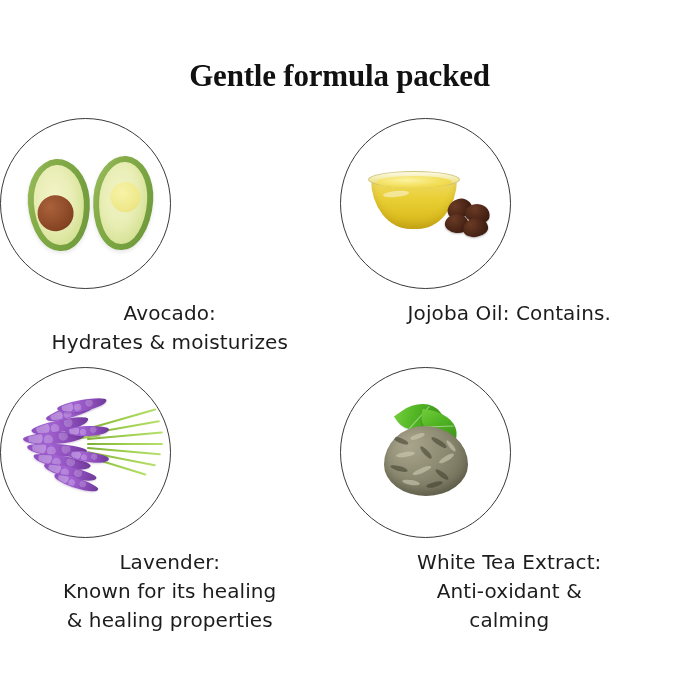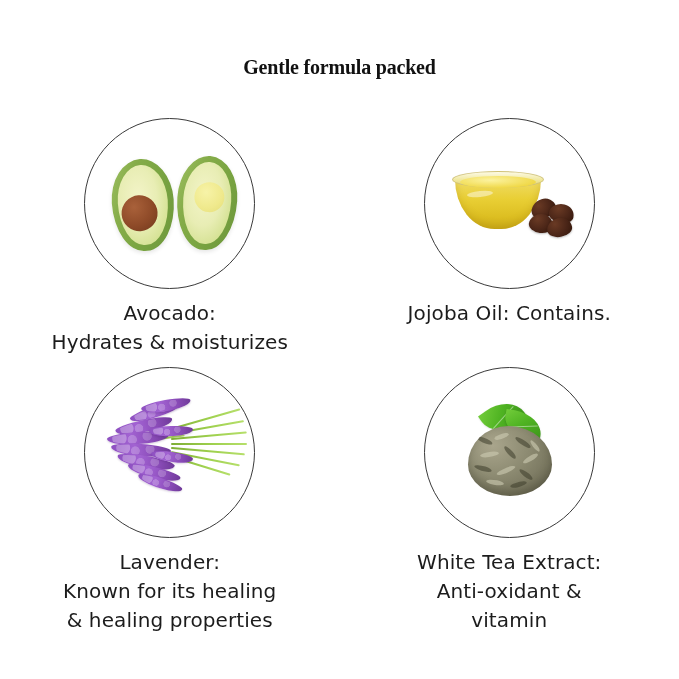--- a/index.html
+++ b/index.html
@@ -23,42 +23,41 @@
 
   
   .title {
     position: absolute;
     top: 36px;
     left: 0;
     width: 679px;
     text-align: center;
     font-family: "Liberation Serif", "DejaVu Serif", serif;
     font-weight: 700;
-    font-size: 20px;
+    font-size: 31px;
     line-height: 37px;
     letter-spacing: -0.2px;
     color: #111111;
   }
   .title .line { display: block; }
 
   
   .grid {
     position: absolute;
     top: 118px;
     left: 0;
     width: 679px;
     display: grid;
     grid-template-columns: 339.5px 339.5px;
     grid-template-rows: 249px 249px;
   }
   .cell {
     position: relative;
     display: flex;
     flex-direction: column;
-    align-items: center;
   }
   .circle {
     position: relative;
     width: 171px;
     height: 171px;
     border: 1.6px solid #3a3a3a;
     border-radius: 50%;
     background: #ffffff;
     box-sizing: border-box;
     overflow: hidden;
@@ -313,18 +312,18 @@
             <div class="curl" style="left:50px; top:46px; width:16px; height:5px; transform:rotate(38deg);"></div>
             <div class="curl light" style="left:18px; top:54px; width:18px; height:5px; transform:rotate(10deg);"></div>
             <div class="curl" style="left:42px; top:56px; width:17px; height:5px; transform:rotate(-14deg);"></div>
             <div class="curl light" style="left:60px; top:18px; width:14px; height:4px; transform:rotate(52deg);"></div>
           </div>
         </div>
       </div>
       <div class="caption">
         <span class="cline">White Tea Extract:</span>
         <span class="cline">Anti-oxidant &amp;</span>
-        <span class="cline">vitamin</span>
+        <span class="cline">calming</span>
       </div>
     </div>
 
   </div>
 </div>
 
 </body></html>

